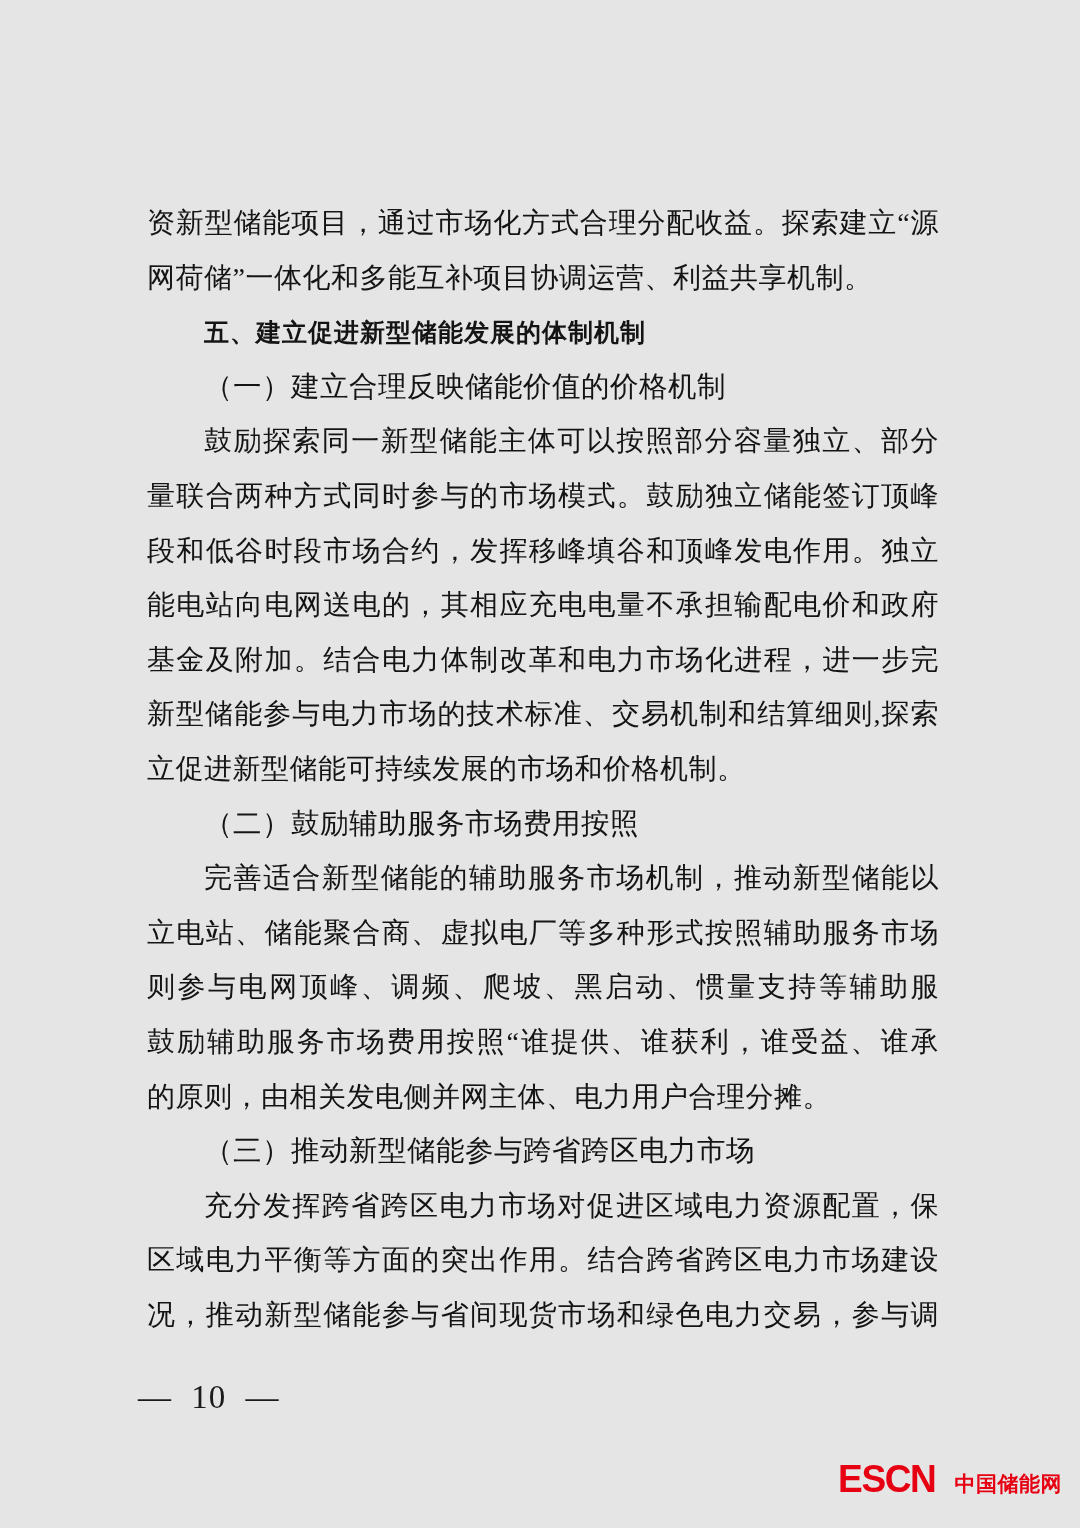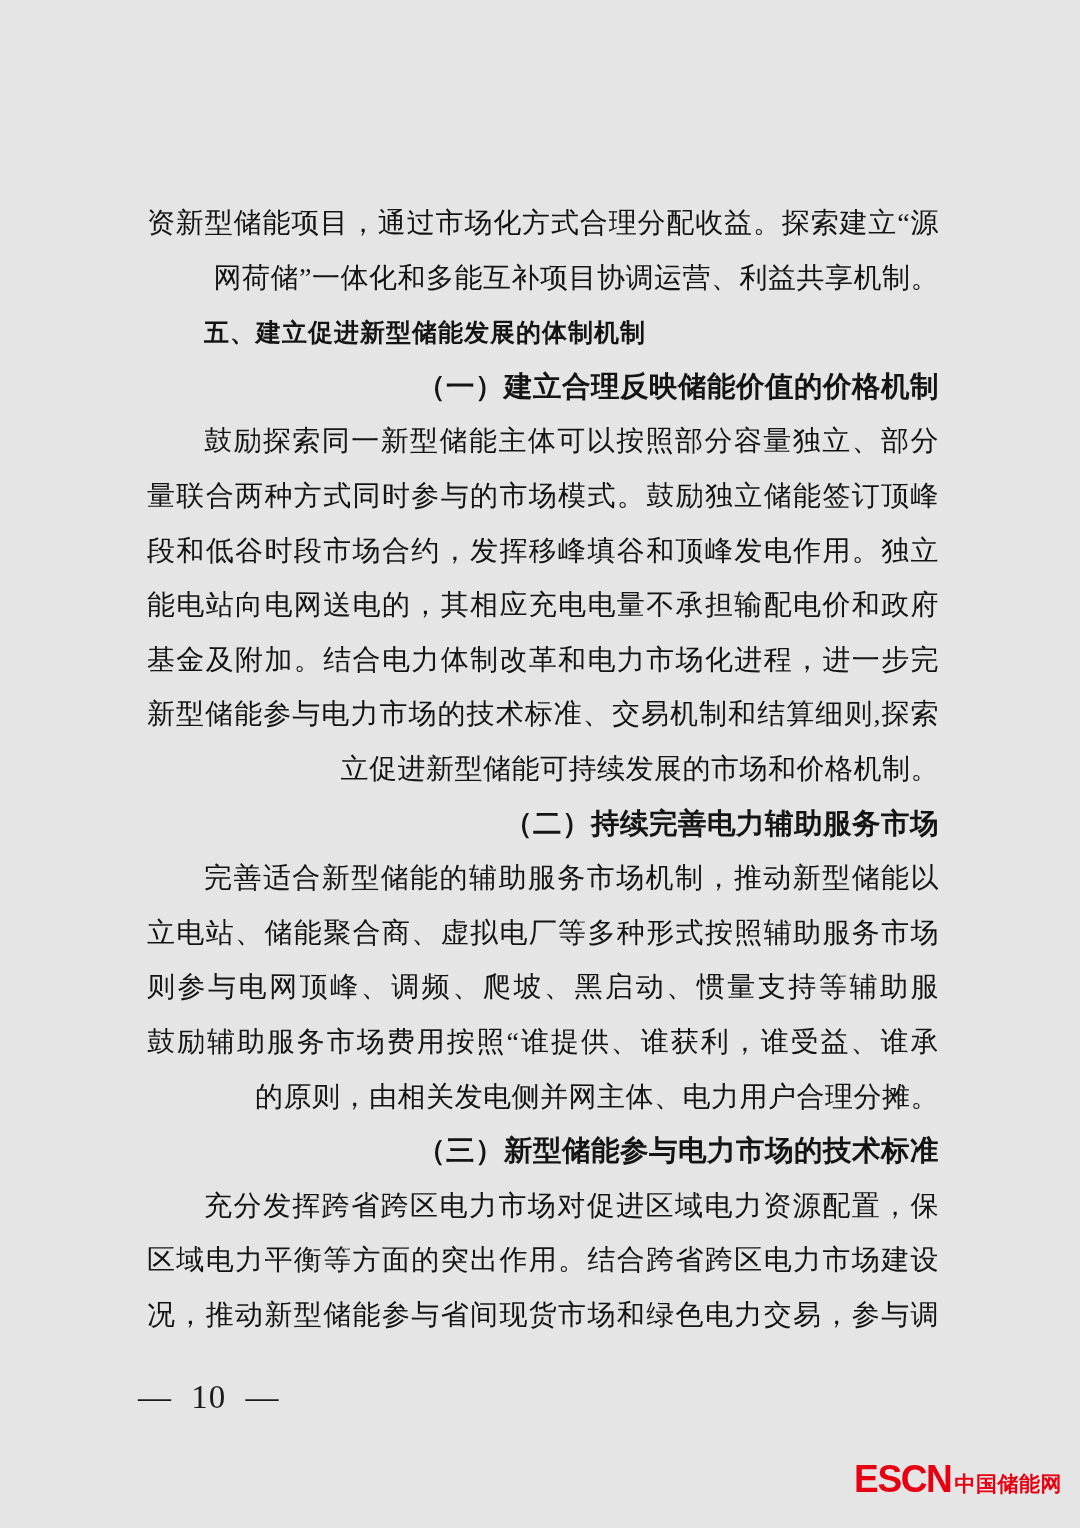--- a/index.html
+++ b/index.html
@@ -20,65 +20,65 @@
     position: absolute;
     left: 147px;
     top: 196px;
     width: 792px;
   }
   .line {
     height: 54.6px;
     line-height: 54.6px;
     font-size: 28px;
     overflow: hidden;
-    text-align: right;
+    text-align: left;
     letter-spacing: 0.5px;
   }
   .line.j {
     text-align: justify;
     text-align-last: justify;
     text-justify: inter-character;
   }
   .line.indent {
     padding-left: 57px;
   }
   .line.h1 {
     font-family: "Liberation Sans", sans-serif;
     font-weight: 700;
     font-size: 25px;
     padding-left: 57px;
     text-align: left;
     text-align-last: auto;
     letter-spacing: 1px;
   }
   .line.h2 {
-    font-weight: 700;
+    font-weight: 400;
     font-size: 28.5px;
     padding-left: 57px;
-    text-align: right;
+    text-align: left;
     text-align-last: auto;
     letter-spacing: 0.5px;
   }
   .footer-page {
     position: absolute;
     left: 138px;
     top: 1382px;
     font-size: 33px;
     line-height: 30px;
     letter-spacing: 1px;
     word-spacing: 10px;
     color: #1a1a1a;
   }
   .logo {
     position: absolute;
     right: 18px;
     top: 1464px;
     display: flex;
     align-items: flex-end;
-    gap: 3px;
+    gap: 19px;
     white-space: nowrap;
   }
   .logo-latin {
     font-family: "Liberation Sans", sans-serif;
     font-weight: 700;
     font-size: 39px;
     line-height: 0.78;
     letter-spacing: -1.5px;
     display: inline-block;
     transform: scaleX(0.95);
@@ -103,27 +103,27 @@
     <div class="line">网荷储”一体化和多能互补项目协调运营、利益共享机制。</div>
     <div class="line h1">五、建立促进新型储能发展的体制机制</div>
     <div class="line h2">（一）建立合理反映储能价值的价格机制</div>
     <div class="line j indent">鼓励探索同一新型储能主体可以按照部分容量独立、部分容</div>
     <div class="line j">量联合两种方式同时参与的市场模式。鼓励独立储能签订顶峰时</div>
     <div class="line j">段和低谷时段市场合约，发挥移峰填谷和顶峰发电作用。独立储</div>
     <div class="line j">能电站向电网送电的，其相应充电电量不承担输配电价和政府性</div>
     <div class="line j">基金及附加。结合电力体制改革和电力市场化进程，进一步完善</div>
     <div class="line j">新型储能参与电力市场的技术标准、交易机制和结算细则,探索建</div>
     <div class="line">立促进新型储能可持续发展的市场和价格机制。</div>
-    <div class="line h2">（二）持续完善电力辅助服务市场</div>
+    <div class="line h2">（二）鼓励辅助服务市场费用按照</div>
     <div class="line j indent">完善适合新型储能的辅助服务市场机制，推动新型储能以独</div>
     <div class="line j">立电站、储能聚合商、虚拟电厂等多种形式按照辅助服务市场规</div>
     <div class="line j">则参与电网顶峰、调频、爬坡、黑启动、惯量支持等辅助服务。</div>
     <div class="line j">鼓励辅助服务市场费用按照“谁提供、谁获利，谁受益、谁承担”</div>
     <div class="line">的原则，由相关发电侧并网主体、电力用户合理分摊。</div>
-    <div class="line h2">（三）新型储能参与电力市场的技术标准</div>
+    <div class="line h2">（三）推动新型储能参与跨省跨区电力市场</div>
     <div class="line j indent">充分发挥跨省跨区电力市场对促进区域电力资源配置，保障</div>
     <div class="line j">区域电力平衡等方面的突出作用。结合跨省跨区电力市场建设情</div>
     <div class="line j">况，推动新型储能参与省间现货市场和绿色电力交易，参与调频、</div>
   </div>
 
   <div class="footer-page">— 10 —</div>
 
   <div class="logo" style="color: rgb(230, 0, 18);">
     <span class="logo-latin">ESCN</span>
     <span class="logo-cjk">中国储能网</span>

